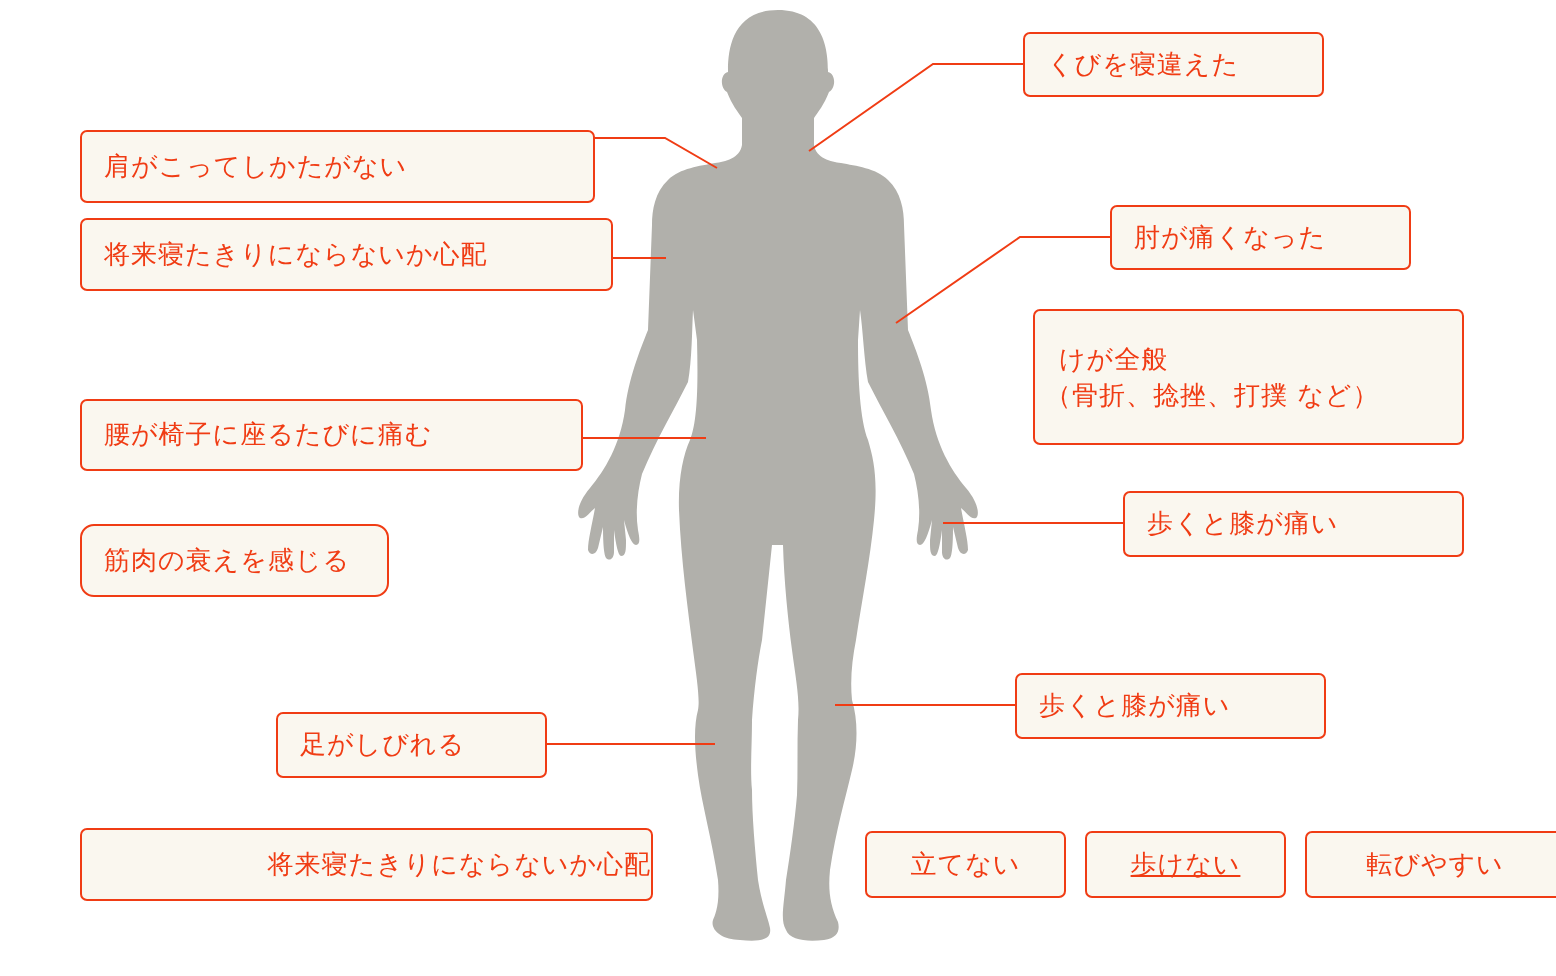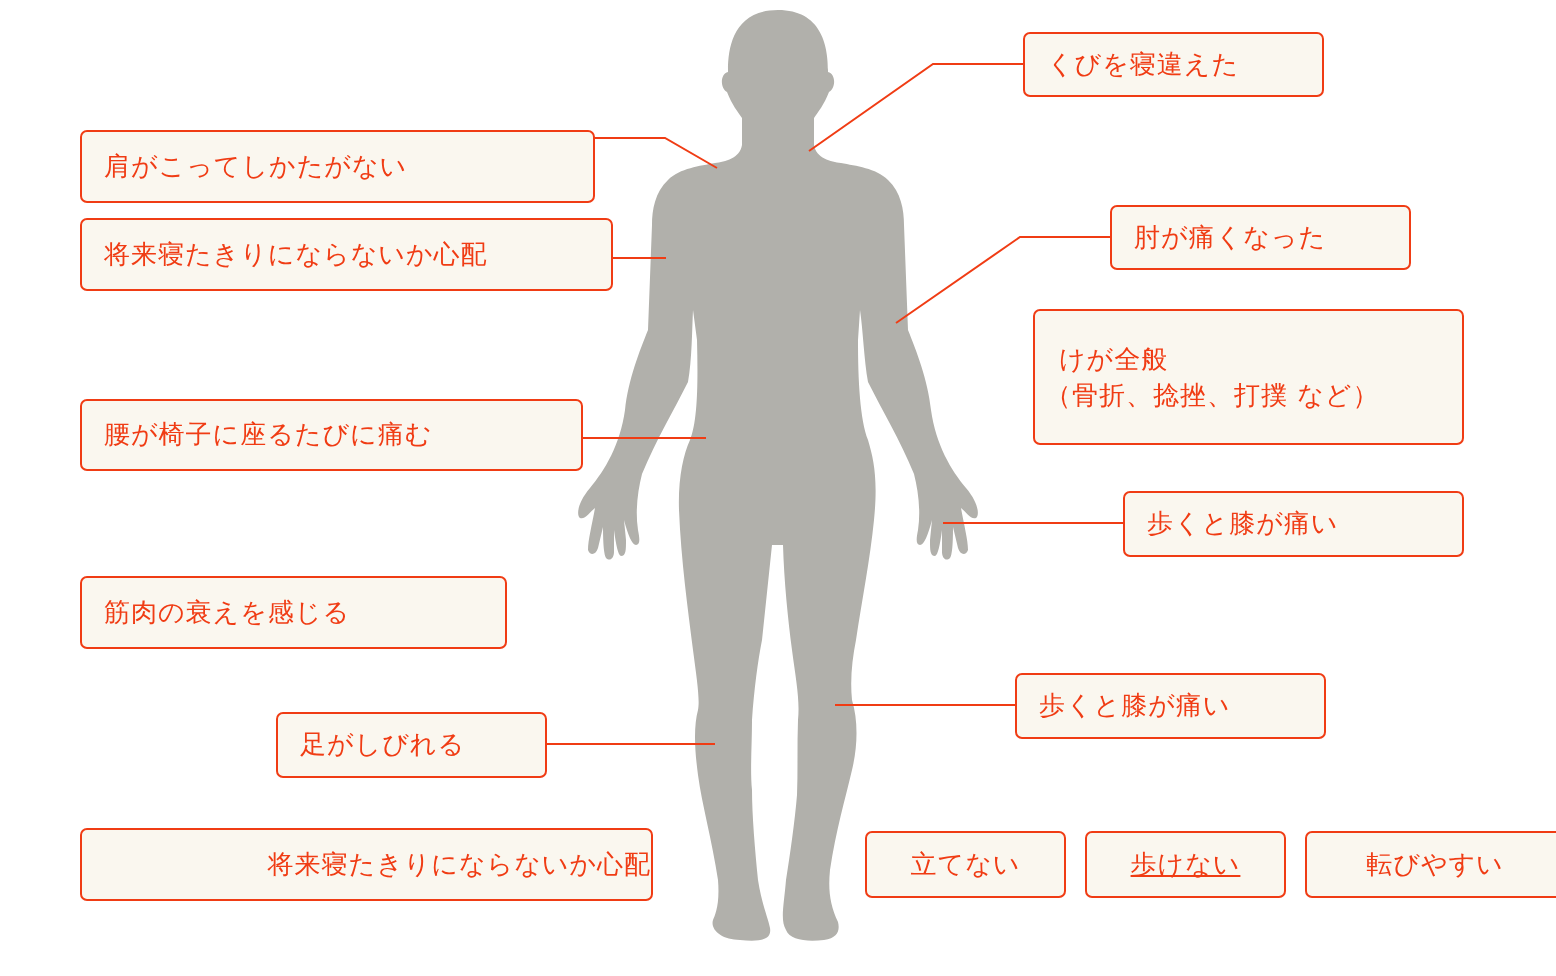--- a/index.html
+++ b/index.html
@@ -38,21 +38,21 @@
 
 <div class="box" style="left:80px;top:98px;width:515px;height:73px;margin-top:32px;">
   <span>肩がこってしかたがない</span>
 </div>
 <div class="box" style="left:80px;top:218px;width:533px;height:73px;">
   <span>将来寝たきりにならないか心配</span>
 </div>
 <div class="box" style="left:80px;top:399px;width:503px;height:72px;">
   <span>腰が椅子に座るたびに痛む</span>
 </div>
-<div class="box" style="left:80px;top:576px;width:427px;height:73px;">
+<div class="box" style="left:80px;top:524px;width:309px;height:73px;border-radius:14px;">
   <span>筋肉の衰えを感じる</span>
 </div>
 <div class="box" style="left:276px;top:712px;width:271px;height:66px;">
   <span>足がしびれる</span>
 </div>
 <div class="box" style="left:80px;top:828px;width:573px;height:73px;align-items:flex-end;">
   <span>将来寝たきりにならないか心配</span>
 </div>
 
 <div class="box" style="left:1023px;top:32px;width:301px;height:65px;">

